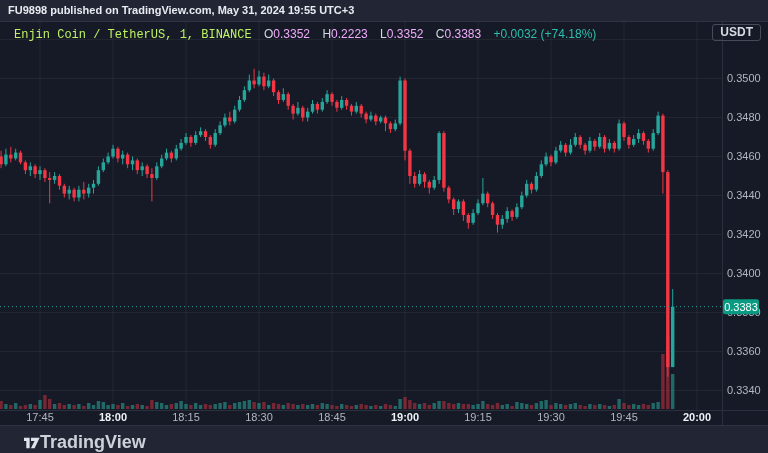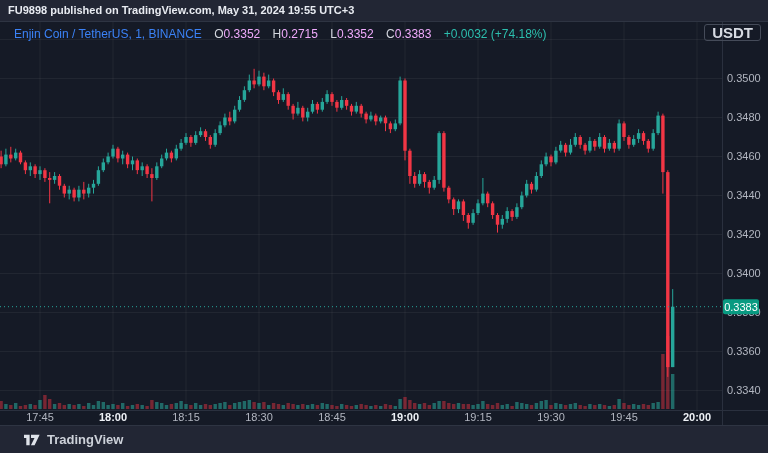--- a/index.html
+++ b/index.html
@@ -6,32 +6,32 @@
   .frame{position:relative;width:768px;height:453px;background:#151a26;overflow:hidden;
          font-family:"Liberation Sans","DejaVu Sans",sans-serif;}
   .topbar{position:absolute;top:0;left:0;width:768px;height:22px;background:#222634;
           border-bottom:1px solid #2e3442;box-sizing:border-box;
           color:#e8ebf1;font-size:11px;font-weight:bold;line-height:21px;padding-left:8px;
           white-space:nowrap;}
   .chart-area{position:absolute;top:22px;left:0;width:768px;height:403px;}
   #chart-svg{position:absolute;top:0;left:0;}
   svg text{font-family:"Liberation Sans","DejaVu Sans",sans-serif;}
   .legend{position:absolute;top:5px;left:14px;font-size:12px;color:#dbdee6;white-space:nowrap;z-index:3;}
-  .legend .sym{color:#3b82f6;cursor:pointer;}
+  .legend .sym{color:#bef264;cursor:pointer;font-family:Liberation Mono, monospace;}
   .legend .lab{color:#d3d6de;margin-left:9px;}
   .legend .val{color:#f0abfc;}
   .legend .chg{color:#2cbfae;margin-left:9px;}
   .usdt-btn{position:absolute;top:2px;right:7px;z-index:3;height:17px;padding:0 7px;
             background:transparent;border:1px solid #454b59;border-radius:3px;
-            color:#d6dae2;font-size:15px;font-weight:bold;line-height:15px;
+            color:#d6dae2;font-size:12px;font-weight:bold;line-height:15px;
             font-family:"Liberation Sans","DejaVu Sans",sans-serif;cursor:pointer;}
   .footer{position:absolute;left:0;top:425px;width:768px;height:28px;background:#222634;
           border-top:1px solid #2e3442;box-sizing:border-box;}
-  .brand{position:absolute;left:24px;top:6px;display:flex;align-items:center;gap:7px;
-         color:#cdd1d9;font-size:13px;font-weight:bold;cursor:pointer;}
+  .brand{position:absolute;left:24px;top:6px;display:flex;align-items:center;
+         color:#cdd1d9;font-size:18px;font-weight:bold;cursor:pointer;}
   .brand svg{display:block;}
 </style>
 </head>
 <body>
 
 <div class="frame">
 
   <div class="topbar">
     <span>FU9898 published on TradingView.com, May 31, 2024 19:55 UTC+3</span>
   </div>
@@ -497,21 +497,21 @@
         <line x1="672.7" x2="672.7" y1="267.1" y2="345.1" stroke="#26a69a" stroke-width="1"></line>
         <rect x="671.0" y="284.7" width="3.4" height="60.4" fill="#26a69a"></rect>
         <line x1="0" x2="722" y1="284.7" y2="284.7" stroke="#26a69a" stroke-width="1" stroke-dasharray="1,3"></line>
         <rect x="723" y="277.2" width="36" height="15" rx="2" fill="#099a81"></rect>
         <text x="741" y="288.5" text-anchor="middle" font-size="11" fill="#ffffff">0.3383</text>
       </svg>
 
     <div class="legend">
       <span class="sym">Enjin Coin / TetherUS, 1, BINANCE</span>
       <span class="lab">O</span><span class="val">0.3352</span>
-      <span class="lab">H</span><span class="val">0.2715</span>
+      <span class="lab">H</span><span class="val">0.2223</span>
       <span class="lab">L</span><span class="val">0.3352</span>
       <span class="lab">C</span><span class="val">0.3383</span>
       <span class="chg">+0.0032 (+74.18%)</span>
     </div>
 
     <button class="usdt-btn">USDT</button>
   </div>
 
   <div class="footer">
     <div class="brand">

